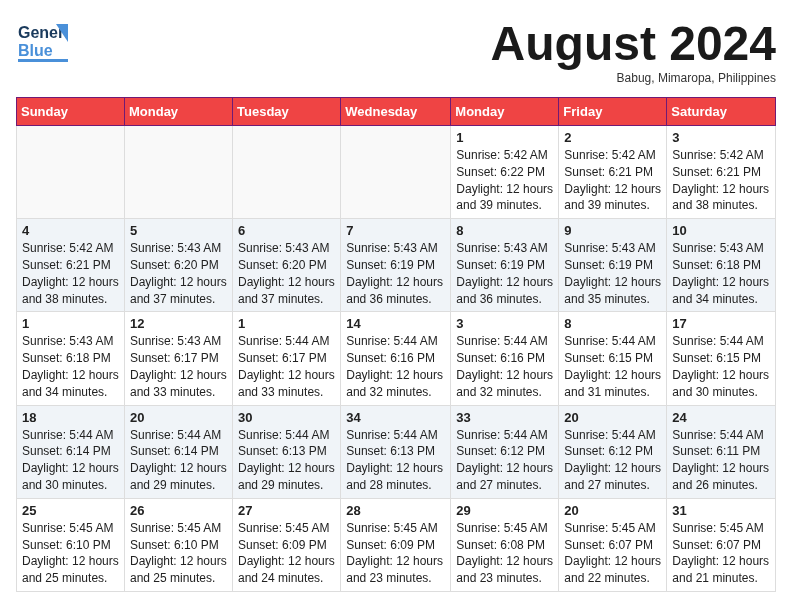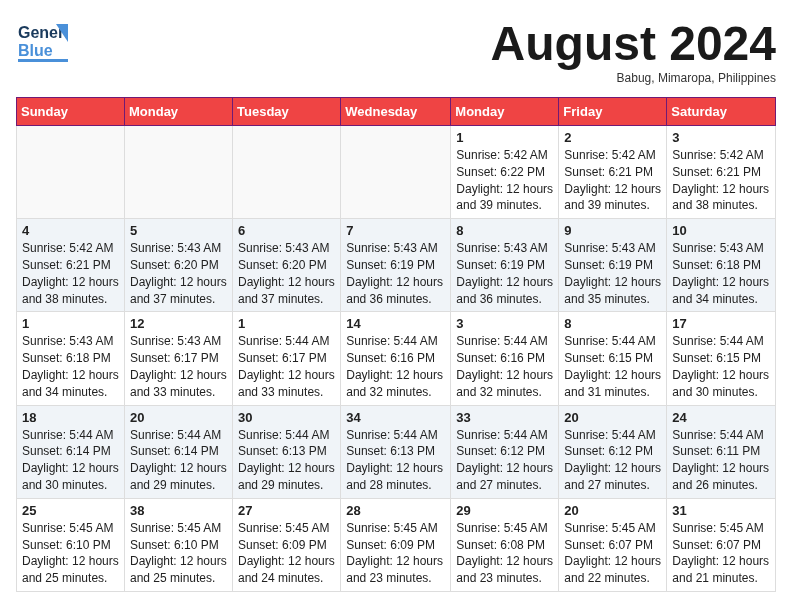--- a/index.html
+++ b/index.html
@@ -214,21 +214,21 @@
           <span class="day-num">24</span>
           <div class="day-info">Sunrise: 5:44 AM<br>Sunset: 6:11 PM<br>Daylight: 12 hours<br>and 26 minutes.</div>
         </td>
       </tr>
       <tr>
         <td>
           <span class="day-num">25</span>
           <div class="day-info">Sunrise: 5:45 AM<br>Sunset: 6:10 PM<br>Daylight: 12 hours<br>and 25 minutes.</div>
         </td>
         <td>
-          <span class="day-num">38</span>
+          <span class="day-num">26</span>
           <div class="day-info">Sunrise: 5:45 AM<br>Sunset: 6:10 PM<br>Daylight: 12 hours<br>and 25 minutes.</div>
         </td>
         <td>
           <span class="day-num">27</span>
           <div class="day-info">Sunrise: 5:45 AM<br>Sunset: 6:09 PM<br>Daylight: 12 hours<br>and 24 minutes.</div>
         </td>
         <td>
           <span class="day-num">28</span>
           <div class="day-info">Sunrise: 5:45 AM<br>Sunset: 6:09 PM<br>Daylight: 12 hours<br>and 23 minutes.</div>
         </td>

